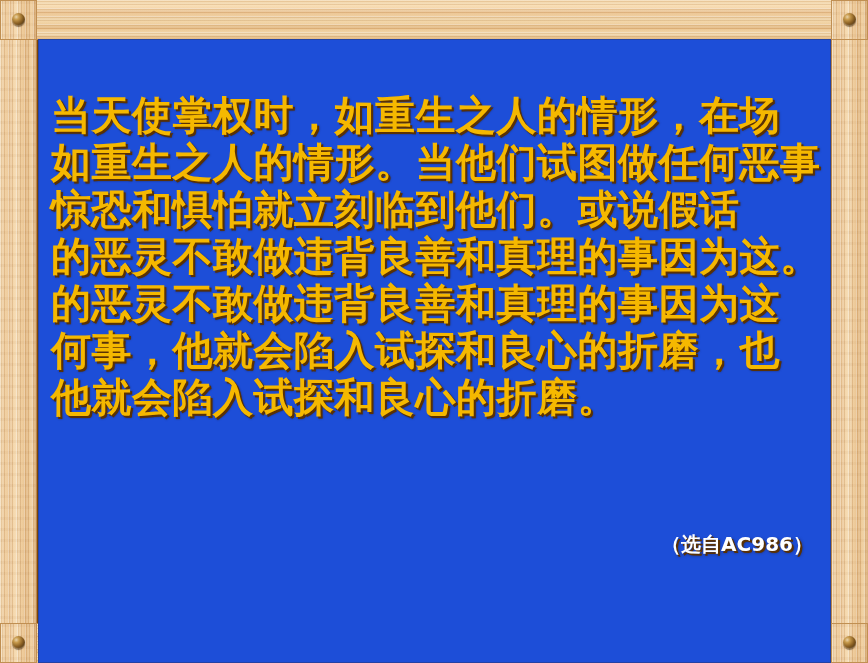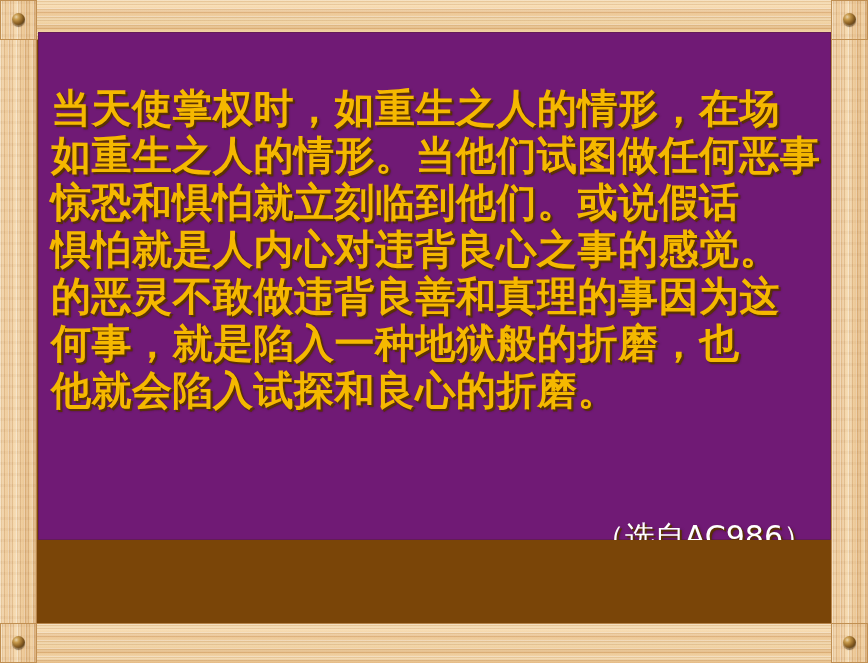--- a/index.html
+++ b/index.html
@@ -129,23 +129,23 @@
                 inset 0 -1px 1px rgba(255,240,210,0.25);
   }
   .screw.tl { left: 12px;  top: 13px; }
   .screw.tr { left: 843px; top: 13px; }
   .screw.bl { left: 12px;  top: 636px; }
   .screw.br { left: 843px; top: 636px; }
 
   
   #panel {
     position: absolute;
-    left: 38px; top: 32px;
-    width: 793px; height: 508px;
-    background: #701a75;
+    left: 38px; top: 39px;
+    width: 793px; height: 624px;
+    background: #1d4ed8;
     box-shadow: inset 0 0 0 1px rgba(60,33,4,0.25);
     overflow: hidden;
   }
 
   #quote-block {
     position: absolute;
     left: 13px;
     top: 53px;
     width: 768px;
   }
@@ -161,22 +161,22 @@
       2px 2px 0 #5a3104,
       2px 2px 2px rgba(40,20,0,0.6);
     font-family: "DejaVu Sans", "Liberation Sans", sans-serif;
   }
 
   #citation {
     position: absolute;
     right: 18px;
     top: 487px;
     color: #ffffff;
-    font-weight: normal;
-    font-size: 30px;
+    font-weight: bold;
+    font-size: 20px;
     line-height: 36px;
     white-space: nowrap;
     text-shadow:
       2px 2px 0 #5a3104,
       2px 2px 3px rgba(40,20,0,0.55);
     font-family: "DejaVu Sans", "Liberation Sans", sans-serif;
   }
 </style>
 </head>
 <body>
@@ -197,22 +197,22 @@
   <div class="screw tr"></div>
   <div class="screw bl"></div>
   <div class="screw br"></div>
 
   <div id="panel">
 
     <div id="quote-block">
       <div class="quote-line">当天使掌权时，如重生之人的情形，在场</div>
       <div class="quote-line">如重生之人的情形。当他们试图做任何恶事</div>
       <div class="quote-line">惊恐和惧怕就立刻临到他们。或说假话</div>
-      <div class="quote-line">惧怕就是人内心对违背良心之事的感觉。</div>
+      <div class="quote-line">的恶灵不敢做违背良善和真理的事因为这。</div>
       <div class="quote-line">的恶灵不敢做违背良善和真理的事因为这</div>
-      <div class="quote-line">何事，就是陷入一种地狱般的折磨，也</div>
+      <div class="quote-line">何事，他就会陷入试探和良心的折磨，也</div>
       <div class="quote-line">他就会陷入试探和良心的折磨。</div>
     </div>
 
     <div id="citation">（选自AC986）</div>
 
   </div>
 </div>
 
 </body></html>

